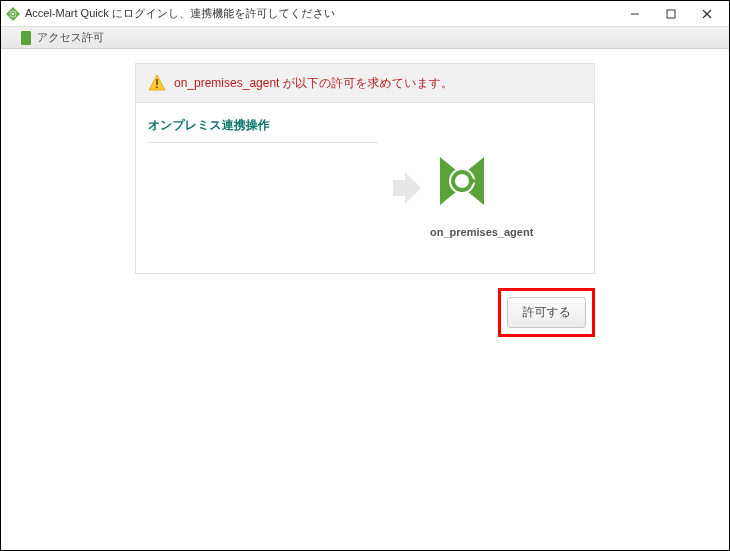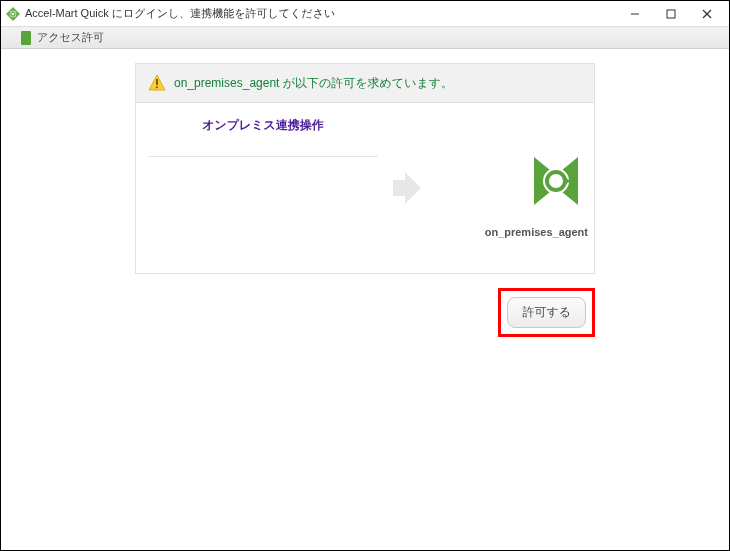--- a/index.html
+++ b/index.html
@@ -60,54 +60,53 @@
   .card {
     width: 460px;
     margin: 0 auto;
     border: 1px solid #e0e0e0;
     background: #fff;
   }
   .card-header {
     background: #f1f1f1;
     padding: 10px 12px;
     font-size: 12px;
-    color: #15803d;
+    color: #b91c1c;
     display: flex;
     align-items: center;
     gap: 8px;
     border-bottom: 1px solid #e0e0e0;
   }
   .warn-icon {
     width: 18px; height: 18px;
     display: flex; align-items:center; justify-content:center;
   }
   .card-body {
     display: flex;
     min-height: 170px;
   }
   .left-col {
     flex: 1;
     padding: 14px 12px 12px 12px;
   }
   .perm-item {
     font-size: 12px;
-    color: #4c1d95;
-    padding-bottom: 22px;
+    color: #0f766e;
+    padding-bottom: 8px;
     border-bottom: 1px solid #e3e3e3;
     font-weight: 600;
-    text-align: center;
   }
   .arrow-col {
     width: 34px;
     display: flex; align-items: center; justify-content: center;
   }
   .right-col {
     width: 170px;
     padding: 20px 6px 10px 6px;
-    display: flex; flex-direction: column; align-items: flex-end; justify-content: center;
+    display: flex; flex-direction: column; align-items: flex-start; justify-content: center;
     gap: 10px;
   }
   .agent-name {
     font-size: 11px;
     color: #555;
     font-weight: 600;
     text-align: center;
   }
   .button-row {
     width: 460px;
@@ -115,21 +114,21 @@
     display: flex;
     justify-content: flex-end;
     gap: 10px;
   }
   .btn {
     border: 1px solid #c8c8c8;
     background: linear-gradient(#fcfcfc,#ececec);
     padding: 6px 14px;
     font-size: 12px;
     color: #444;
-    border-radius: 8px;
+    border-radius: 3px;
     cursor: pointer;
   }
   .highlight-box {
     border: 3px solid #ff0000;
     padding: 6px;
     display: inline-block;
   }
 </style>
 </head>
 <body>

